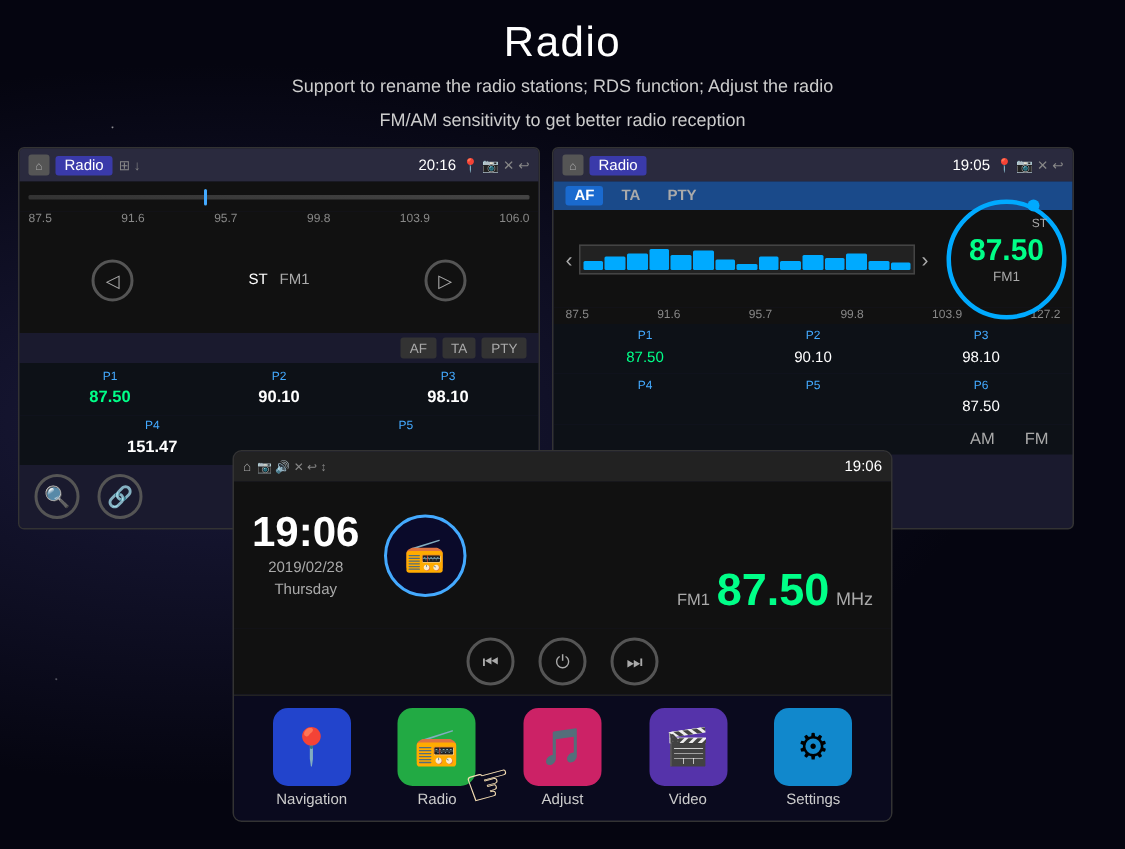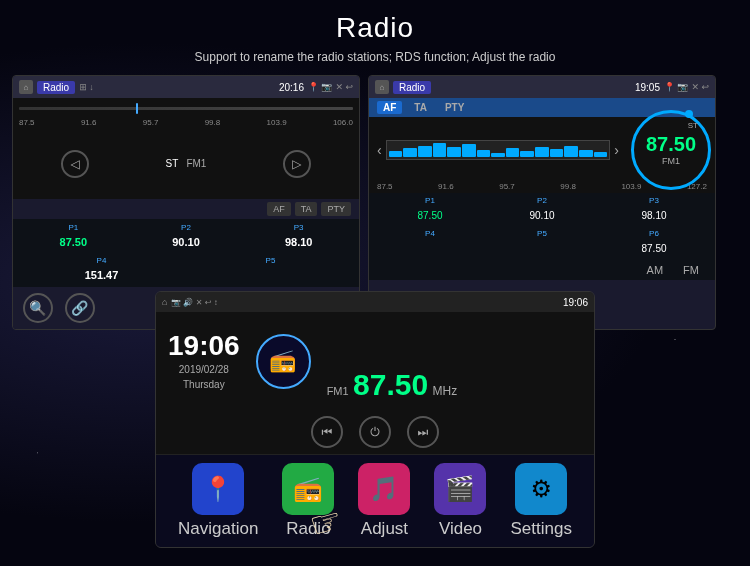--- a/index.html
+++ b/index.html
@@ -509,21 +509,21 @@
       border: 2px solid #4af;
       display: flex;
       align-items: center;
       justify-content: center;
       background: #0a0a2a;
       font-size: 22px;
     }
 
     .overlay-freq-area {
       flex: 1;
-      text-align: left;
+      text-align: right;
       margin-top: 48px;
     }
 
     .overlay-fm-label {
       font-size: 11px;
       color: #aaa;
     }
 
     .overlay-freq-big {
       font-size: 30px;
@@ -579,21 +579,21 @@
       width: 52px;
       height: 52px;
       border-radius: 10px;
       display: flex;
       align-items: center;
       justify-content: center;
       font-size: 24px;
     }
 
     .app-label {
-      font-size: 17px;
+      font-size: 10px;
       color: #ccc;
     }
 
     .nav-app { background: #2244cc; }
     .radio-app { background: #22aa44; }
     .music-app { background: #cc2266; }
     .video-app { background: #5533aa; }
     .settings-app { background: #1188cc; }
 
     
@@ -609,20 +609,21 @@
     }
   </style>
 </head>
 <body>
 
 <div class="stars"></div>
 
 <div class="page-title">
   <h1>Radio</h1>
   <p>Support to rename the radio stations; RDS function; Adjust the radio</p>
+  <p>FM/AM sensitivity to get better radio reception</p>
 </div>
 
 <div class="screens-container">
 
   <div class="screen-left">
 
     <div class="screen-header">
       <div class="left-side">
         <div class="home-icon-small">⌂</div>
         <span class="radio-label-header">Radio</span>

